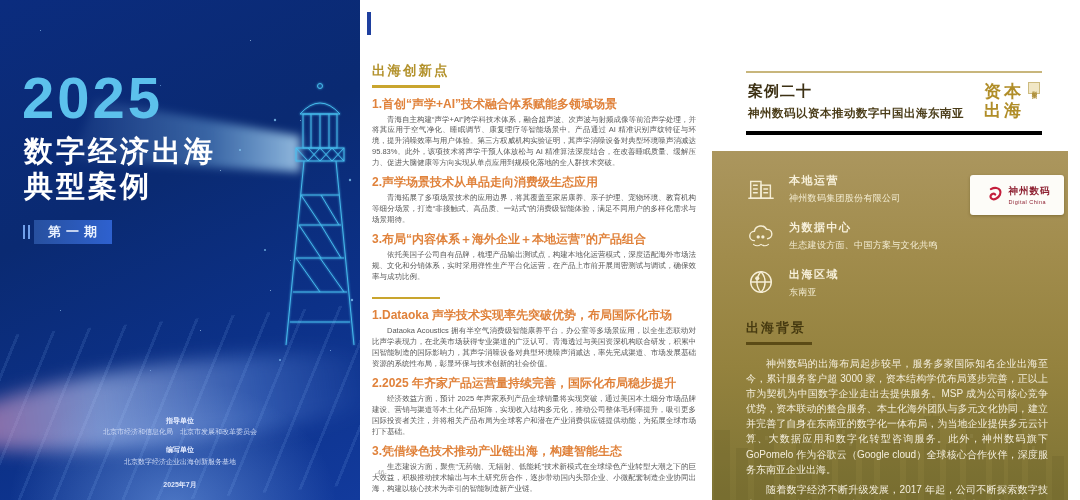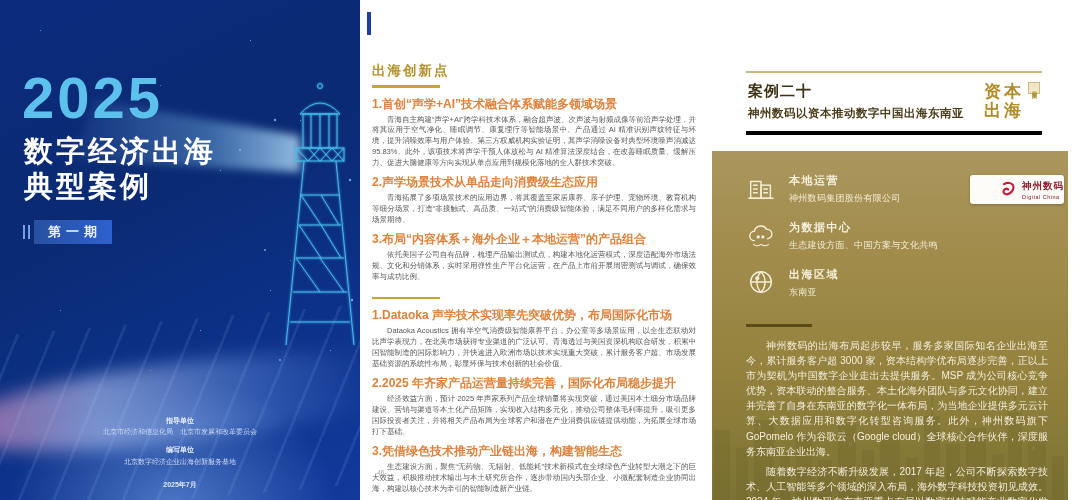--- a/index.html
+++ b/index.html
@@ -62,22 +62,22 @@
                  padding:3px 0; writing-mode:vertical-rl; text-orientation:upright;
                  font-size:5.5px; color:#a8872c; letter-spacing:1px; text-align:center; }
   .gold-panel { position:absolute; left:-4px; top:151px; width:360px; height:349px; overflow:hidden;
                 background:linear-gradient(180deg,#ab965e 0%,#a18c4c 30%,#94823e 62%,#7d7334 100%); }
   .skyline { position:absolute; left:0; bottom:0; width:360px; height:140px; opacity:.5; }
   .info-rows { position:absolute; left:38px; top:22px; width:220px; }
   .info-row { display:flex; margin-bottom:15px; }
   .info-icon { width:30px; height:30px; flex:0 0 30px; margin-right:13px; }
   .info-label { font-size:11px; font-weight:700; color:#f7f0da; letter-spacing:1.5px; }
   .info-value { font-size:9px; color:#f3ecd2; margin-top:4px; letter-spacing:.3px; }
-  .logo-card { position:absolute; left:262px; top:24px; width:94px; height:29px; background:#fdfcf8;
-               border-radius:3px; display:flex; align-items:center; justify-content:flex-end; gap:5px;
+  .logo-card { position:absolute; left:262px; top:24px; width:94px; height:40px; background:#fdfcf8;
+               border-radius:3px; display:flex; align-items:center; justify-content:center; gap:5px;
                box-shadow:0 1px 3px rgba(60,50,10,.35); }
   .logo-text-name { font-size:9.5px; font-weight:800; color:#8d1f30; letter-spacing:1px; }
   .logo-text-sub { font-size:5.5px; color:#8d1f30; margin-top:1px; letter-spacing:.5px; }
   .bg-section { position:absolute; left:38px; top:168px; width:302px; }
   .bg-heading { font-size:13px; font-weight:800; color:#463a10; letter-spacing:2px; }
   .bg-underline { width:66px; height:2.5px; background:#5b4b16; margin:5px 0 11px 0; }
   .bg-para { font-size:10px; color:#f4eedd; line-height:1.52; text-align:justify; text-indent:2em; margin-bottom:5px; }
 </style>
 </head>
 <body>
@@ -174,21 +174,21 @@
         <div class="item">
           <div class="item-title">3.布局“内容体系＋海外企业＋本地运营”的产品组合</div>
           <p class="item-body">依托美国子公司自有品牌，梳理产品输出测试点，构建本地化运营模式，深度适配海外市场法规、文化和分销体系，实时采用弹性生产平台化运营，在产品上市前开展周密测试与调试，确保效率与成功比例。</p>
         </div>
       </div>
 
       <div class="sec-block">
         <div class="sec-underline"></div>
         <div class="item">
           <div class="item-title">1.Dataoka 声学技术实现率先突破优势，布局国际化市场</div>
-          <p class="item-body">Dataoka Acoustics 拥有半空气消费级智能康养平台，办公室等多场景应用，以全生态联动对比声学表现力，在北美市场获得专业渠道的广泛认可。青海透过与美国资深机构联合研发，积累中国智能制造的国际影响力，并快速进入欧洲市场以技术实现重大突破，累计服务客户超、市场发展基础资源的系统性布局，彰显环保与技术创新的社会价值。</p>
+          <p class="item-body">Dataoka Acoustics 拥有半空气消费级智能康养平台，办公室等多场景应用，以全生态联动对比声学表现力，在北美市场获得专业渠道的广泛认可。青海透过与美国资深机构联合研发，积累中国智能制造的国际影响力，其声学消噪设备对典型环境噪声消减达，率先完成渠道、市场发展基础资源的系统性布局，彰显环保与技术创新的社会价值。</p>
         </div>
         <div class="item">
           <div class="item-title">2.2025 年齐家产品运营量持续完善，国际化布局稳步提升</div>
           <p class="item-body">经济效益方面，预计 2025 年声家系列产品全球销量将实现突破，通过美国本土细分市场品牌建设、营销与渠道等本土化产品矩阵，实现收入结构多元化，推动公司整体毛利率提升，吸引更多国际投资者关注，并将相关产品布局为全球客户和潜在产业消费供应链提供动能，为拓展全球市场打下基础。</p>
         </div>
         <div class="item">
           <div class="item-title">3.凭借绿色技术推动产业链出海，构建智能生态</div>
           <p class="item-body">生态建设方面，聚焦“无药物、无辐射、低能耗”技术新模式在全球绿色产业转型大潮之下的巨大效益，积极推动技术输出与本土研究所合作，逐步带动国内头部企业、小微配套制造企业协同出海，构建以核心技术为牵引的智能制造新产业链。</p>
         </div>
       </div>
@@ -295,20 +295,21 @@
         <svg width="20" height="20" viewBox="0 0 24 24">
           <path d="M12 4 c5.5 0 9 3 9 6.5 S17 17 12.5 17 c-3.4 0-5.5-1.6-5.5-3.8 c0-1.9 1.6-3.2 3.7-3.2 c1.6 0 2.8.9 2.8 2.2" stroke="#c41e3c" stroke-width="2.6" fill="none" stroke-linecap="round" transform="rotate(-28 12 12)"></path>
         </svg>
         <div>
           <div class="logo-text-name">神州数码</div>
           <div class="logo-text-sub">Digital China</div>
         </div>
       </div>
 
       <div class="bg-section">
+        <div class="bg-heading">出海背景</div>
         <div class="bg-underline"></div>
         <p class="bg-para">神州数码的出海布局起步较早，服务多家国际知名企业出海至今，累计服务客户超 3000 家，资本结构学优布局逐步完善，正以上市为契机为中国数字企业走出去提供服务。MSP 成为公司核心竞争优势，资本联动的整合服务、本土化海外团队与多元文化协同，建立并完善了自身在东南亚的数字化一体布局，为当地企业提供多元云计算、大数据应用和数字化转型咨询服务。此外，神州数码旗下 GoPomelo 作为谷歌云（Google cloud）全球核心合作伙伴，深度服务东南亚企业出海。</p>
         <p class="bg-para">随着数字经济不断升级发展，2017 年起，公司不断探索数字技术、人工智能等多个领域的深入布局，海外数字科技投资初见成效。2024 年，神州数码在东南亚重点布局以数字科技赋能产业数字化发展，与越南、马来西亚等东南亚国家达成战略协作，为数据中心、云计算与人工智能产业的发展提供支持服务，并与当地企业合资共建，深入拓展海外市场，实现企业价值增长。</p>
       </div>
 
     </div>
   </div>
 
 </div>
 

